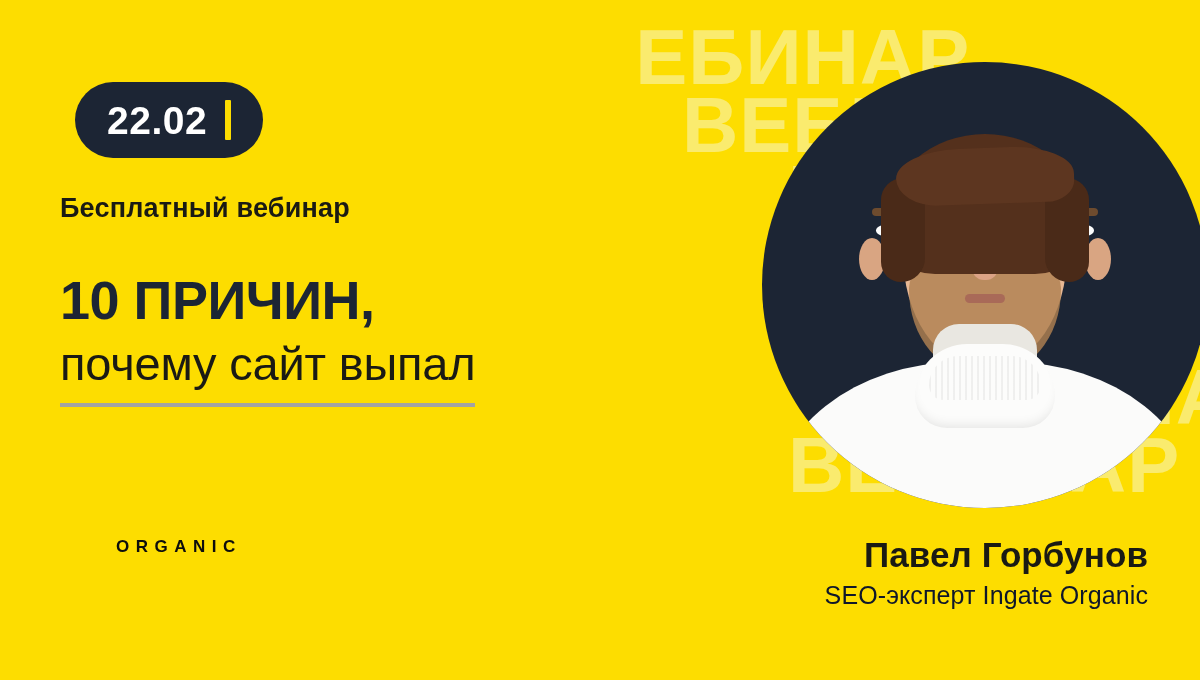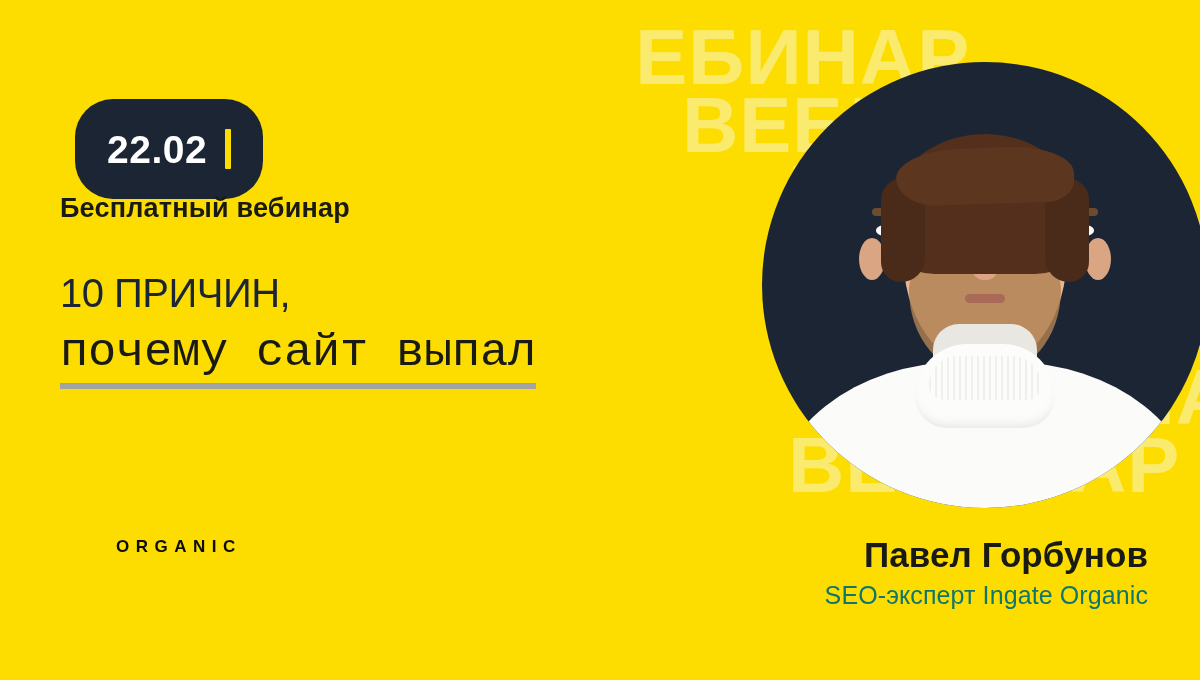--- a/index.html
+++ b/index.html
@@ -191,22 +191,22 @@
     width:178px; height:56px;
     margin-left:-89px;
     background:#5d3620;
     border-radius:90px 90px 40px 60px / 40px 40px 30px 40px;
     transform:rotate(-2deg);
   }
 
   
   #date-badge {
     position:absolute;
-    left:75px; top:99px;
-    height:100px;
+    left:75px; top:82px;
+    height:76px;
     display:flex;
     align-items:center;
     gap:18px;
     padding:0 32px;
     background:#1c2534;
     border-radius:38px;
     z-index:3;
   }
   #date-badge .d-text {
     color:#ffffff;
@@ -232,45 +232,44 @@
     z-index:3;
   }
 
   
   #headline {
     position:absolute;
     left:60px; top:272px;
     z-index:3;
   }
   #headline .h-main {
-    font-size:40px;
-    font-weight:normal;
+    font-size:54px;
+    font-weight:bold;
     color:#1c2534;
     letter-spacing:-.5px;
     line-height:1.06;
     text-transform:uppercase;
     white-space:nowrap;
   }
   #headline .h-sub {
     margin-top:6px;
   }
   #headline .h-sub-line {
     display:block;
     font-size:47px;
     font-weight:normal;
     color:#1a1a14;
     line-height:1.22;
     letter-spacing:-.2px;
     white-space:nowrap;
   }
   #headline .h-sub-line span {
     display:inline-block;
-    border-bottom:6px solid #a3a3a3;
-    padding-bottom:1px;
-    font-family:Liberation Mono, monospace;
+    border-bottom:4px solid #a3a3a3;
+    padding-bottom:10px;
   }
 
   
   #logo {
     position:absolute;
     left:62px; top:528px;
     z-index:3;
   }
   #logo .l-word {
     font-size:50px;
@@ -300,21 +299,21 @@
     font-size:35px;
     font-weight:bold;
     color:#1a1a14;
     line-height:1.25;
     letter-spacing:.1px;
   }
   #speaker .s-role {
     margin-top:3px;
     font-size:25px;
     font-weight:normal;
-    color:#0f766e;
+    color:#0f172a;
     line-height:1.25;
     letter-spacing:.1px;
   }
 </style>
 </head>
 <body>
 
 <div id="banner">
 
   <div id="watermark">

